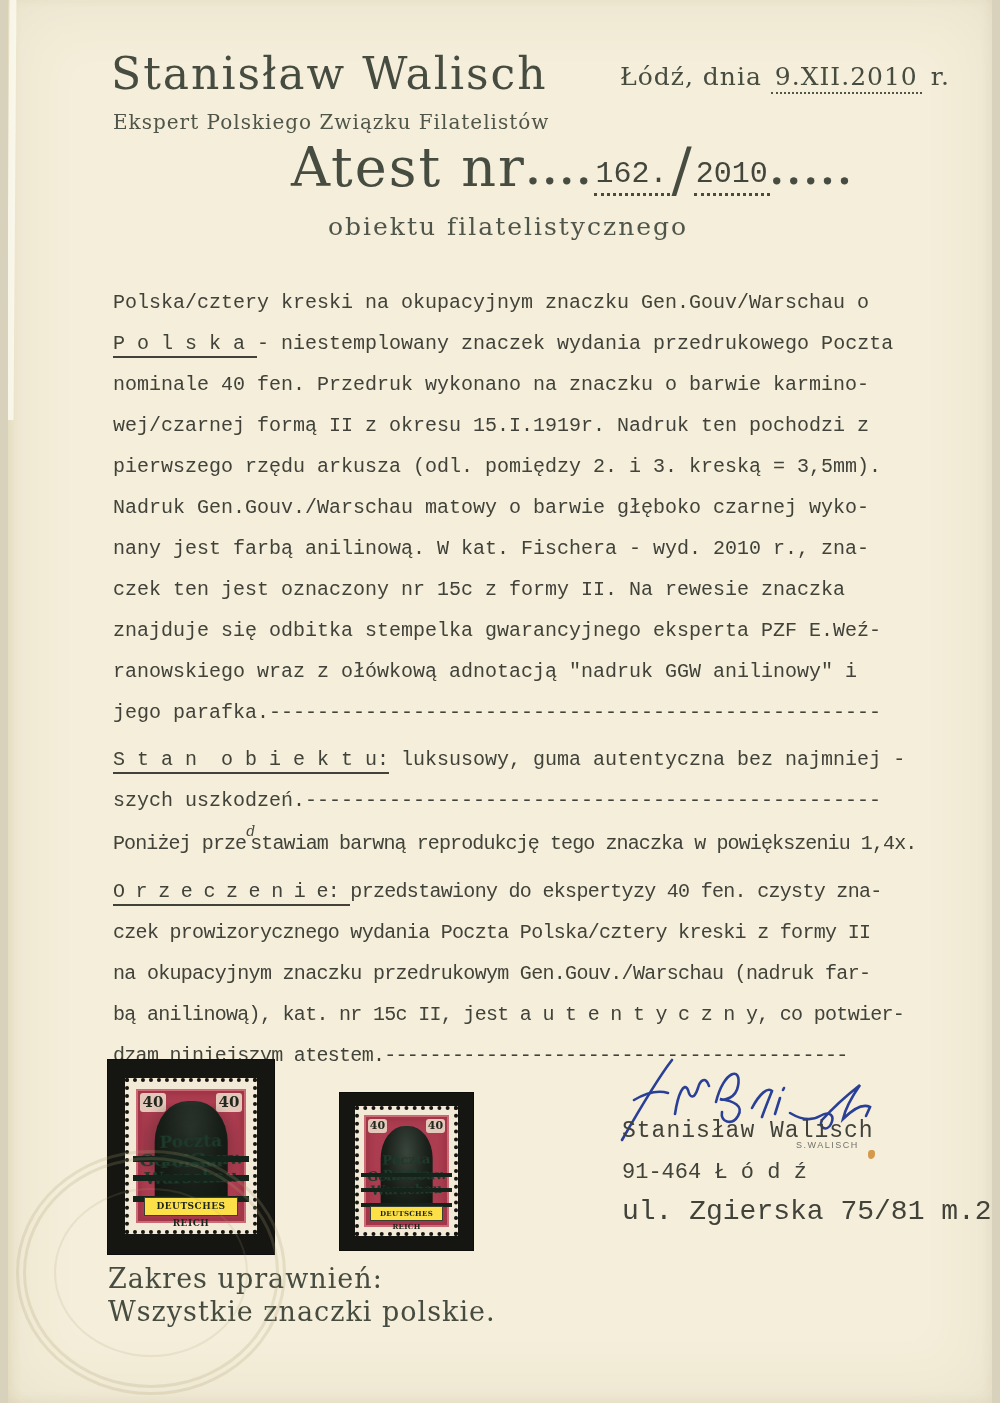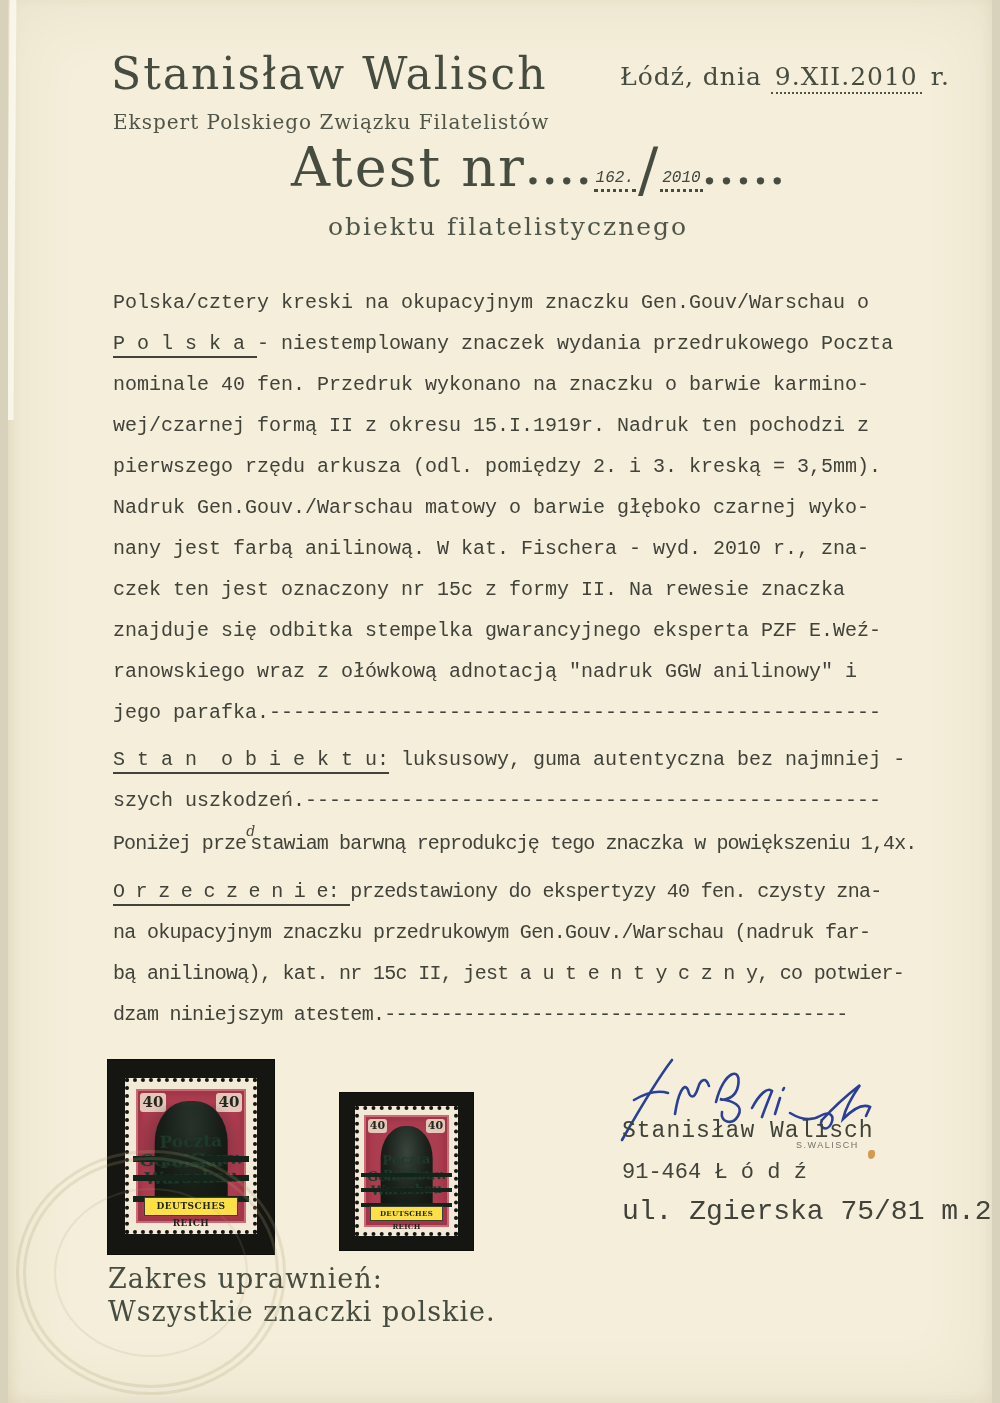--- a/index.html
+++ b/index.html
@@ -16,21 +16,21 @@
   .edge{position:absolute;left:0;top:0;width:7px;height:420px;background:#fcfbf1;opacity:.8;transform:rotate(.4deg);}
   
   .disp{font-family:"DejaVu Serif","Liberation Serif",serif;color:#474c41;font-weight:400;}
   .expert-name{position:absolute;left:103px;top:48px;font-size:44px;letter-spacing:2px;}
   .expert-sub{position:absolute;left:105px;top:110px;font-size:20px;letter-spacing:1px;color:#50554a;}
   .place-date{position:absolute;left:612px;top:62px;font-size:25px;letter-spacing:1px;white-space:pre;}
   .date-underline{border-bottom:2px dotted #51564b;padding:0 4px 1px 4px;}
   .atest-title{position:absolute;left:283px;top:130px;display:flex;align-items:baseline;white-space:pre;}
   .atest-title .big{font-size:54px;letter-spacing:2px;}
   .atest-title .dots{font-size:40px;letter-spacing:3px;font-weight:bold;position:relative;top:-2px;}
-  .atest-title .typed-num{font-family:"Liberation Mono",monospace;font-size:16px;color:#42463c;border-bottom:3px dotted #474c41;padding:0 2px 2px 2px;position:relative;top:-4px;font-style:italic;}
+  .atest-title .typed-num{font-family:"Liberation Mono",monospace;font-size:30px;color:#42463c;border-bottom:3px dotted #474c41;padding:0 2px 2px 2px;position:relative;top:-4px;}
   .atest-title .slash{font-size:60px;font-weight:300;position:relative;top:4px;margin:0 2px;}
   .title-subject{position:absolute;left:0;top:212px;width:1000px;text-align:center;font-size:25px;letter-spacing:2px;color:#50554a;}
   
   .typed{font-family:"Liberation Mono","DejaVu Sans Mono",monospace;color:#41423a;}
   .body{position:absolute;left:105px;top:282px;width:840px;font-family:"Liberation Mono","DejaVu Sans Mono",monospace;font-size:20px;line-height:41px;color:#41423a;}
   .tline{white-space:pre;height:41px;}
   .lead{border-bottom:2px solid #41423a;padding-bottom:1px;}
   .sec{margin:0;}
   .sec3 .tline{letter-spacing:-0.7px;}
   .note-line{letter-spacing:-0.9px;margin-top:2px;}
@@ -112,20 +112,21 @@
     </div>
     <div class="gap1"></div>
     <div class="sec sec2">
       <div class="tline"><span class="lead">S t a n  o b i e k t u:</span><span> luksusowy, guma autentyczna bez najmniej -</span></div>
       <div class="tline">szych uszkodzeń.------------------------------------------------</div>
       <div class="tline note-line"><span>Poniżej prze</span><span class="ins">d</span><span>stawiam barwną reprodukcję tego znaczka w powiększeniu 1,4x.</span></div>
     </div>
     <div class="gap2"></div>
     <div class="sec sec3">
       <div class="tline"><span class="lead">O r z e c z e n i e: </span><span>przedstawiony do ekspertyzy 40 fen. czysty zna-</span></div>
+      <div class="tline">czek prowizorycznego wydania Poczta Polska/cztery kreski z formy II</div>
       <div class="tline">na okupacyjnym znaczku przedrukowym Gen.Gouv./Warschau (nadruk far-</div>
       <div class="tline">bą anilinową), kat. nr 15c II, jest a u t e n t y c z n y, co potwier-</div>
       <div class="tline">dzam niniejszym atestem.-----------------------------------------</div>
     </div>
   </div>
 
   <div class="mount large">
     <div class="paper">
       <div class="frame">
         <div class="corner l">40</div>

